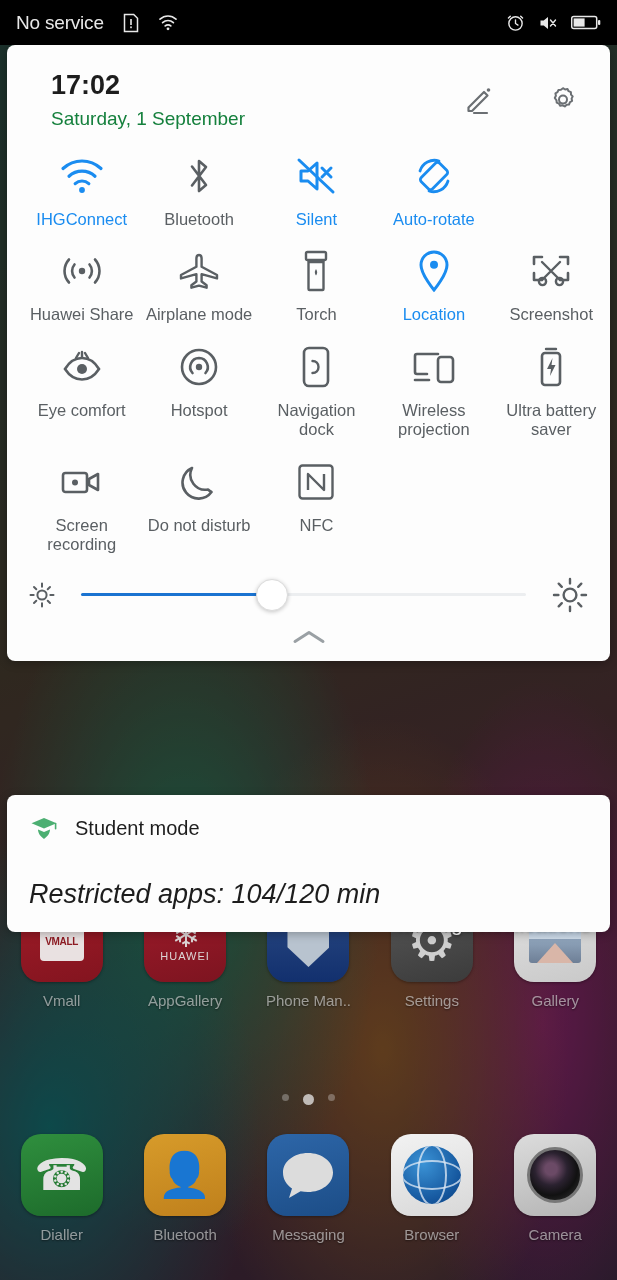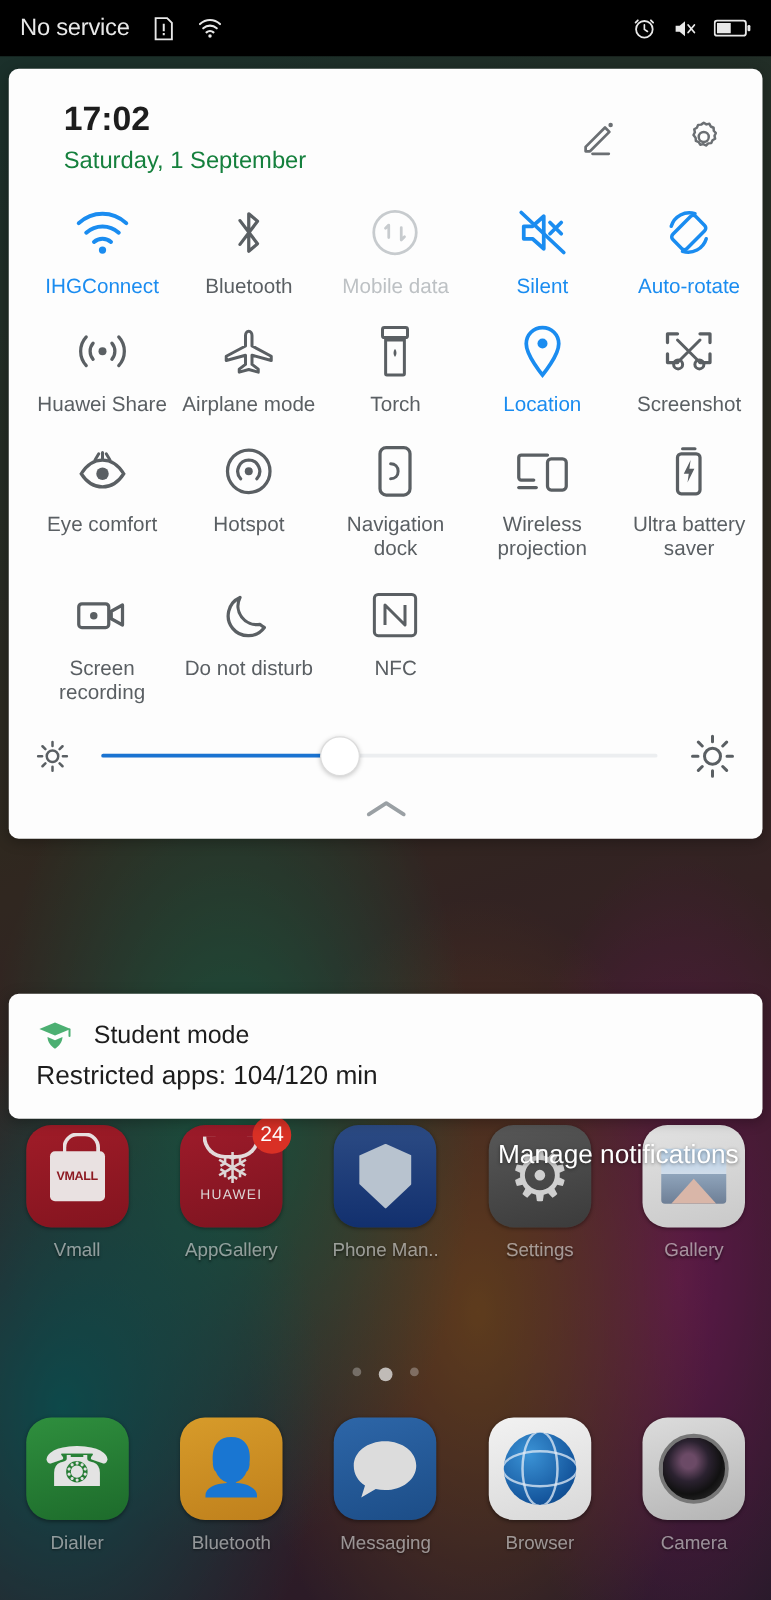--- a/index.html
+++ b/index.html
@@ -147,21 +147,21 @@
     color: #e8e8e8;
     z-index: 40;
   }
   #status-left { display: flex; align-items: center; gap: 19px; }
   #status-text { font-size: 19px; letter-spacing: -0.2px; }
   #status-right { display: flex; align-items: center; gap: 13px; }
 
   
   #qs-panel {
     position: absolute;
-    top: 55px; left: 7px; right: 7px;
+    top: 45px; left: 7px; right: 7px;
     background: #fdfdfd;
     border-radius: 8px;
     z-index: 30;
     box-shadow: 0 2px 10px rgba(0,0,0,0.28);
     padding-bottom: 4px;
   }
   #qs-header {
     display: flex; align-items: flex-start; justify-content: space-between;
     padding: 24px 30px 6px 44px;
   }
@@ -220,21 +220,21 @@
     position: absolute;
     top: 795px; left: 7px; right: 7px;
     background: #fdfdfd;
     border-radius: 8px;
     z-index: 30;
     box-shadow: 0 2px 10px rgba(0,0,0,0.28);
     padding: 18px 22px 22px;
   }
   #notif-header { display: flex; align-items: center; gap: 16px; }
   #notif-title { font-size: 20px; color: #1d1d1d; }
-  #notif-body { font-size: 21px; color: #1d1d1d; margin-top: 6px; }
+  #notif-body { font-size: 27px; color: #1d1d1d; margin-top: 36px; font-style: italic; }
 
   #manage-notifications {
     position: absolute;
     top: 912px; right: 26px;
     z-index: 25;
     color: #ffffff;
     font-size: 21px;
     text-shadow: 0 1px 3px rgba(0,0,0,0.45);
   }
 
@@ -414,30 +414,20 @@
 
       <div class="tile">
         <div class="tile-icon">
           <svg width="30" height="42" viewBox="0 0 30 42">
             <path d="M8 11.5L22 30 15 36V6l7 6L8 30.5" fill="none" stroke="#5a5f63" stroke-width="2.6" stroke-linejoin="round" stroke-linecap="round"></path>
           </svg>
         </div>
         <div class="tile-label">Bluetooth</div>
       </div>
 
-      <div class="tile off">
-        <div class="tile-icon">
-          <svg width="42" height="42" viewBox="0 0 42 42">
-            <circle cx="21" cy="21" r="17" fill="none" stroke="#c7cbce" stroke-width="2.2"></circle>
-            <path d="M16 25V15l-2.6 2.6" fill="none" stroke="#c7cbce" stroke-width="2.2" stroke-linecap="round" stroke-linejoin="round"></path>
-            <path d="M26 17v10l2.6-2.6" fill="none" stroke="#c7cbce" stroke-width="2.2" stroke-linecap="round" stroke-linejoin="round"></path>
-          </svg>
-        </div>
-        <div class="tile-label">Mobile data</div>
-      </div>
 
       <div class="tile on">
         <div class="tile-icon">
           <svg width="42" height="40" viewBox="0 0 42 40">
             <path d="M6 15h7l9-8v26l-9-8H6z" fill="none" stroke="#1a8cf0" stroke-width="3" stroke-linejoin="round"></path>
             <path d="M27 12l9 9M36 12l-9 9" stroke="#1a8cf0" stroke-width="3" stroke-linecap="round"></path>
             <path d="M4 4l34 32" stroke="#1a8cf0" stroke-width="3" stroke-linecap="round"></path>
           </svg>
         </div>
         <div class="tile-label">Silent</div>

